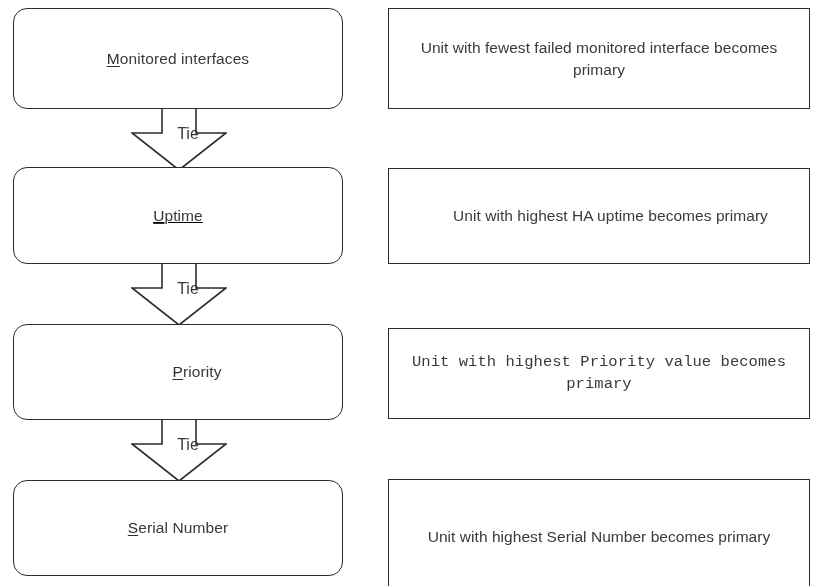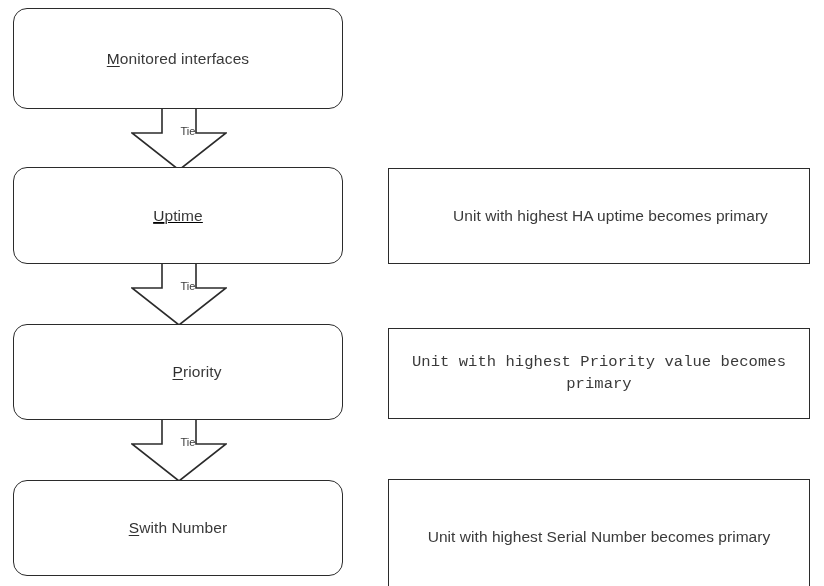--- a/index.html
+++ b/index.html
@@ -84,37 +84,40 @@
     left: 0;
     top: 0;
     display: block;
   }
   .tie-arrow-label {
     position: absolute;
     left: 0;
     top: 16px;
     width: 96px;
     text-align: center;
-    font-size: 11px;
+    font-size: 16px;
     color: #3a3a3a;
     pointer-events: none;
     transform: translateX(9px);
   }
 </style>
 </head>
 <body>
 
 <div id="diagram-root">
 
   <div class="criterion-box" style="top:8px; height:101px;">
     <div class="criterion-label">
       <span class="mnemonic">M</span><span>onitored interfaces</span>
     </div>
   </div>
 
+  <div class="description-box" style="top:8px; height:101px;">
+    <div class="description-text">Unit with fewest failed monitored interface becomes primary</div>
+  </div>
 
   <div class="tie-arrow" style="top:109px;">
     <svg width="96" height="62" viewBox="0 0 96 62" xmlns="http://www.w3.org/2000/svg">
       <path d="M 31 0 L 31 24 L 1 24 L 48 61 L 95 24 L 65 24 L 65 0" fill="#ffffff" stroke="#2b2b2b" stroke-width="1.6" stroke-linejoin="miter" vector-effect="non-scaling-stroke"></path>
     </svg>
     <div class="tie-arrow-label">Tie</div>
   </div>
 
   <div class="criterion-box" style="top:167px; height:97px;text-decoration:underline;">
     <div class="criterion-label">
@@ -145,21 +148,21 @@
 
   <div class="tie-arrow" style="top:420px;">
     <svg width="96" height="62" viewBox="0 0 96 62" xmlns="http://www.w3.org/2000/svg">
       <path d="M 31 0 L 31 24 L 1 24 L 48 61 L 95 24 L 65 24 L 65 0" fill="#ffffff" stroke="#2b2b2b" stroke-width="1.6" stroke-linejoin="miter" vector-effect="non-scaling-stroke"></path>
     </svg>
     <div class="tie-arrow-label">Tie</div>
   </div>
 
   <div class="criterion-box" style="top:480px; height:96px;">
     <div class="criterion-label">
-      <span class="mnemonic">S</span><span>with Number</span>
+      <span class="mnemonic">S</span><span>erial Number</span>
     </div>
   </div>
 
   <div class="description-box" style="top:479px; height:115px;">
     <div class="description-text">Unit with highest Serial Number becomes primary</div>
   </div>
 
 </div>
 
 </body></html>

